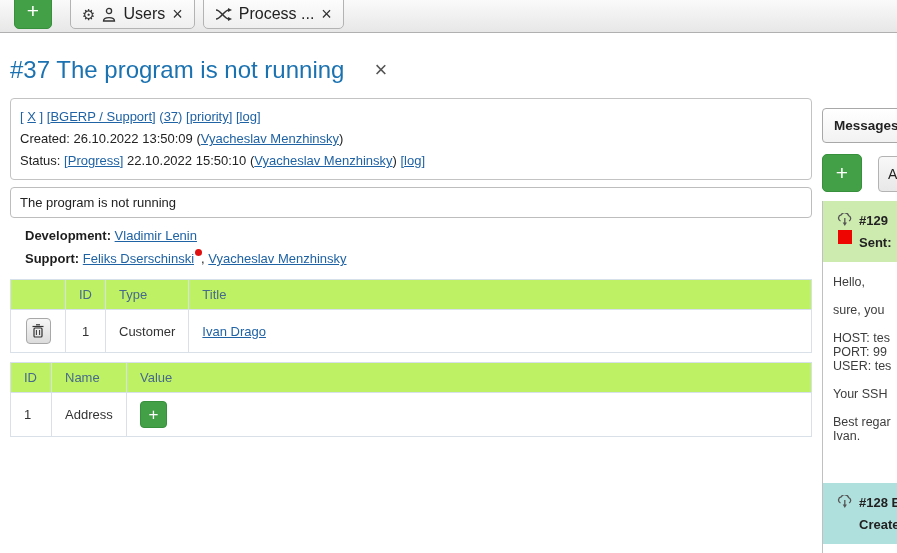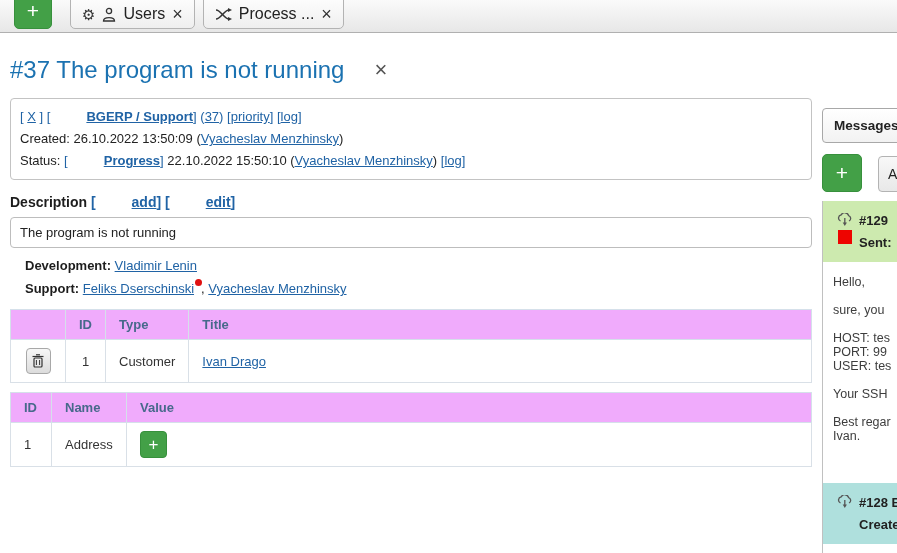--- a/index.html
+++ b/index.html
@@ -3,21 +3,21 @@
 <meta charset="utf-8">
 <style>
   * { margin:0; padding:0; box-sizing:border-box; }
   html,body { width:897px; height:553px; }
   body {
     position:relative; overflow:hidden; background:#fff;
     font-family:"Liberation Sans","DejaVu Sans",sans-serif;
     font-size:13px; color:#222;
   }
   a { color:#2063a5; text-decoration:underline; cursor:pointer; }
-  a.bold { font-weight:bold;padding-left:36px; }
+  a.bold { font-weight:normal; }
 
   
   .tabbar {
     position:absolute; top:0; left:0; width:897px; height:33px;
     background:linear-gradient(#fafafa,#e7e7e7);
     border-bottom:1px solid #b0b0b0;
     display:flex; align-items:flex-start; padding-left:14px;
   }
   .newtab-btn {
     width:38px; height:36px; margin-top:-7px;
@@ -66,21 +66,21 @@
   .sq::before { content:"["; } .sq::after { content:"]"; }
   .sqsp::before { content:"[ "; } .sqsp::after { content:" ]"; }
   .sq, .sqsp { color:#2063a5; }
   .pn::before { content:"("; } .pn::after { content:")"; }
   .pn.bl { color:#2063a5; } .pn.dk { color:#222; }
 
   
   table { border-collapse:collapse; width:802px; margin-top:9px; }
   th, td { border:1px solid #d5e0ea; font-size:13px; text-align:left; }
   thead th {
-    background:#f0abfc; color:#47698b; font-weight:bold;
+    background:#bef264; color:#47698b; font-weight:normal;
     padding:7px 13px; height:30px;
   }
   tbody td { padding:8px 13px; color:#333; background:#fff; border-color:#d9e0e7; }
   .col-center { text-align:center; }
   .links-table tbody td { height:43px; }
   .params-table tbody td { height:40px; }
 
   .trash-btn {
     width:25px; height:26px; border:1px solid #a8a8a8; border-radius:4px;
     background:linear-gradient(#f7f7f7,#dcdcdc);
@@ -179,25 +179,20 @@
     </div>
     <div>
       <span>Status:</span>
       <span class="sq"><a class="bold">Progress</a></span>
       <span>22.10.2022 15:50:10</span>
       <span class="pn dk"><a>Vyacheslav Menzhinsky</a></span>
       <span class="sq"><a>log</a></span>
     </div>
   </div>
 
-  <div class="sect-head">
-    <span>Description</span>
-    <span class="sq"><a class="bold">add</a></span>
-    <span class="sq"><a class="bold">edit</a></span>
-  </div>
   <div class="desc-box">
     <span>The program is not running</span>
   </div>
 
   <div class="exec-rows">
     <div>
       <b>Development:</b>
       <a>Vladimir Lenin</a>
     </div>
     <div>

